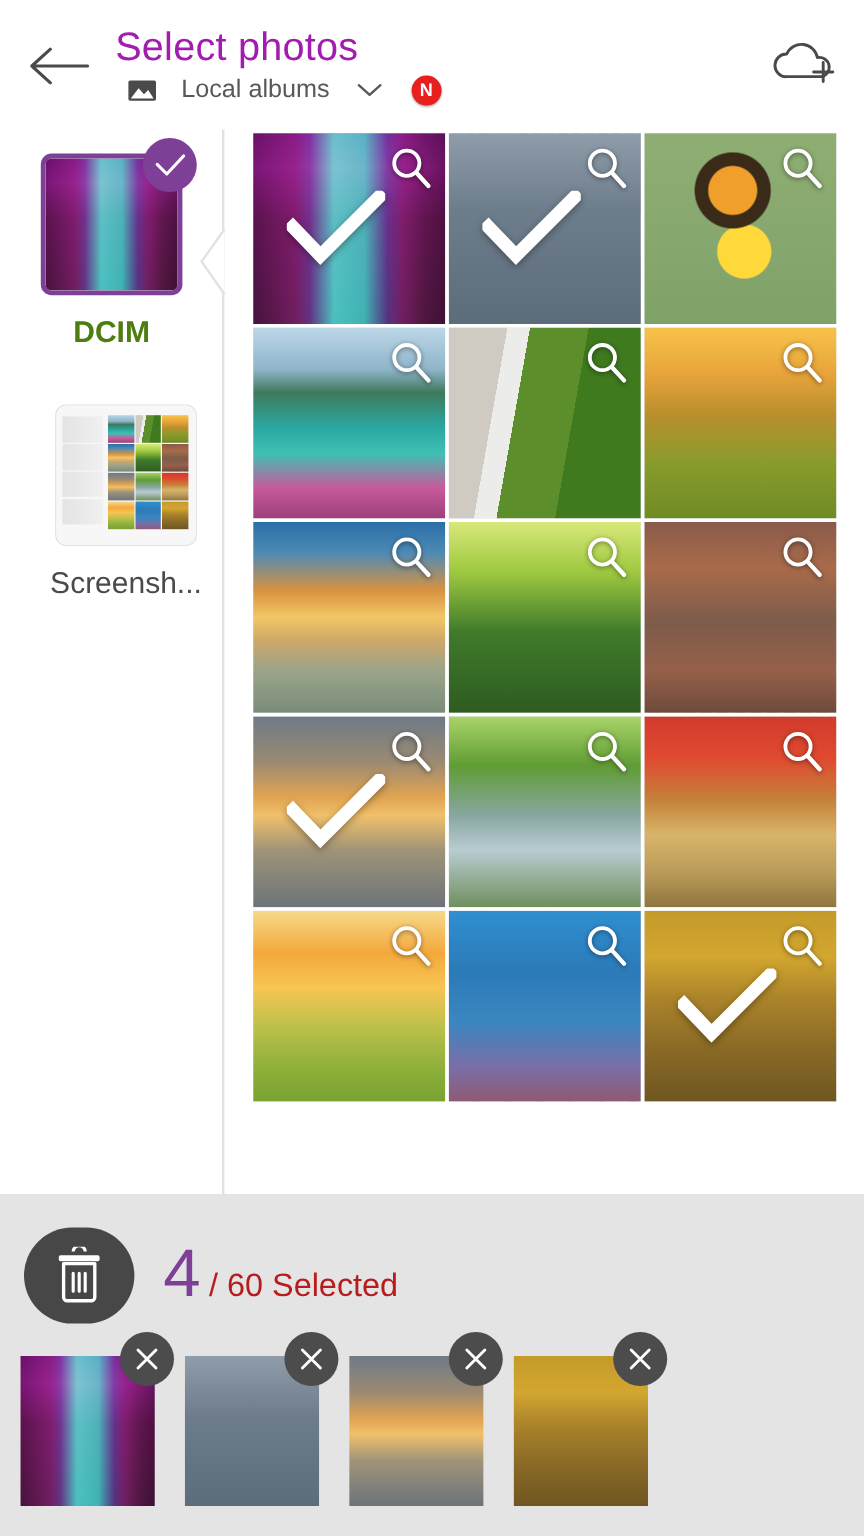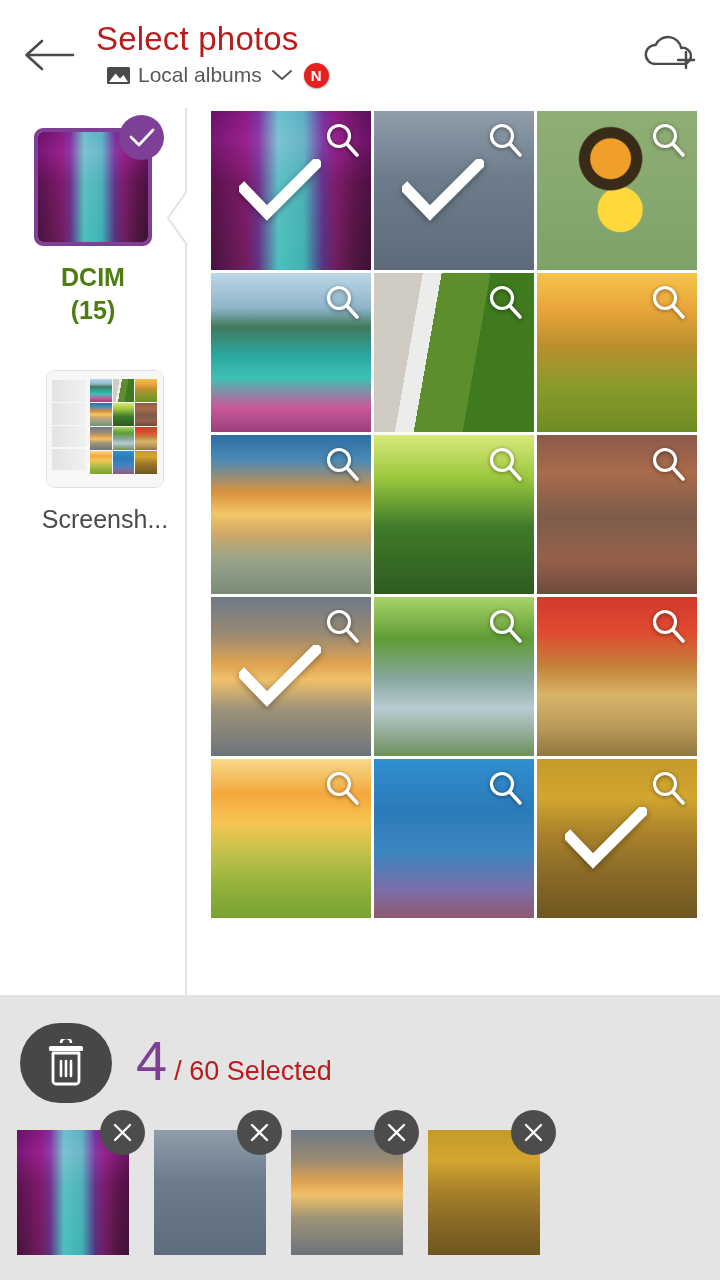--- a/index.html
+++ b/index.html
@@ -17,25 +17,25 @@
     background: #ffffff;
   }
   .back-btn {
     position: absolute; left: 20px; top: 32px; width: 58px; height: 46px;
     display: flex; align-items: center; justify-content: center;
   }
   .header-titles {
     position: absolute; left: 96px; top: 18px; width: 480px;
   }
   .page-title {
-    font-size: 33px; color: #b91c1c; font-weight: 400;
+    font-size: 33px; color: #a21caf; font-weight: 400;
     letter-spacing: .2px; line-height: 42px;
   }
   .subtitle-row {
-    display: flex; align-items: center; gap: 7px; margin-top: 2px;
+    display: flex; align-items: center; gap: 20px; margin-top: 2px;
     padding-left: 10px;
   }
   .album-icon { width: 25px; height: 21px; display: block; }
   .subtitle-text {
     font-size: 21px; color: #585858; line-height: 26px;
   }
   .chevron-down { width: 22px; height: 14px; display: block; margin-left: 2px; }
   .n-badge {
     width: 25px; height: 25px; border-radius: 50%;
     background: #E81F1F; color: #fff;
@@ -251,21 +251,20 @@
         <div class="album-thumb selected">
           <div class="ph ph-canyon"></div>
         </div>
         <div class="album-check-badge">
           <svg width="26" height="20" viewBox="0 0 26 20">
             <path d="M2 9 L10 17 L24 2" fill="none" stroke="#fff" stroke-width="2.6" stroke-linecap="round" stroke-linejoin="round"></path>
           </svg>
         </div>
       </div>
       <div class="album-name active">DCIM</div>
-      <div class="album-count active">(15)</div>
     </div>
 
     <div class="album-item" style="margin-top:43px;padding-left:24px;">
       <div class="album-thumb-wrap">
         <div class="album-thumb plain">
           <div class="ph ph-screenshot">
             <div class="mini-list">
               <div class="row"></div>
                 <div class="row"></div>
                 <div class="row"></div>

